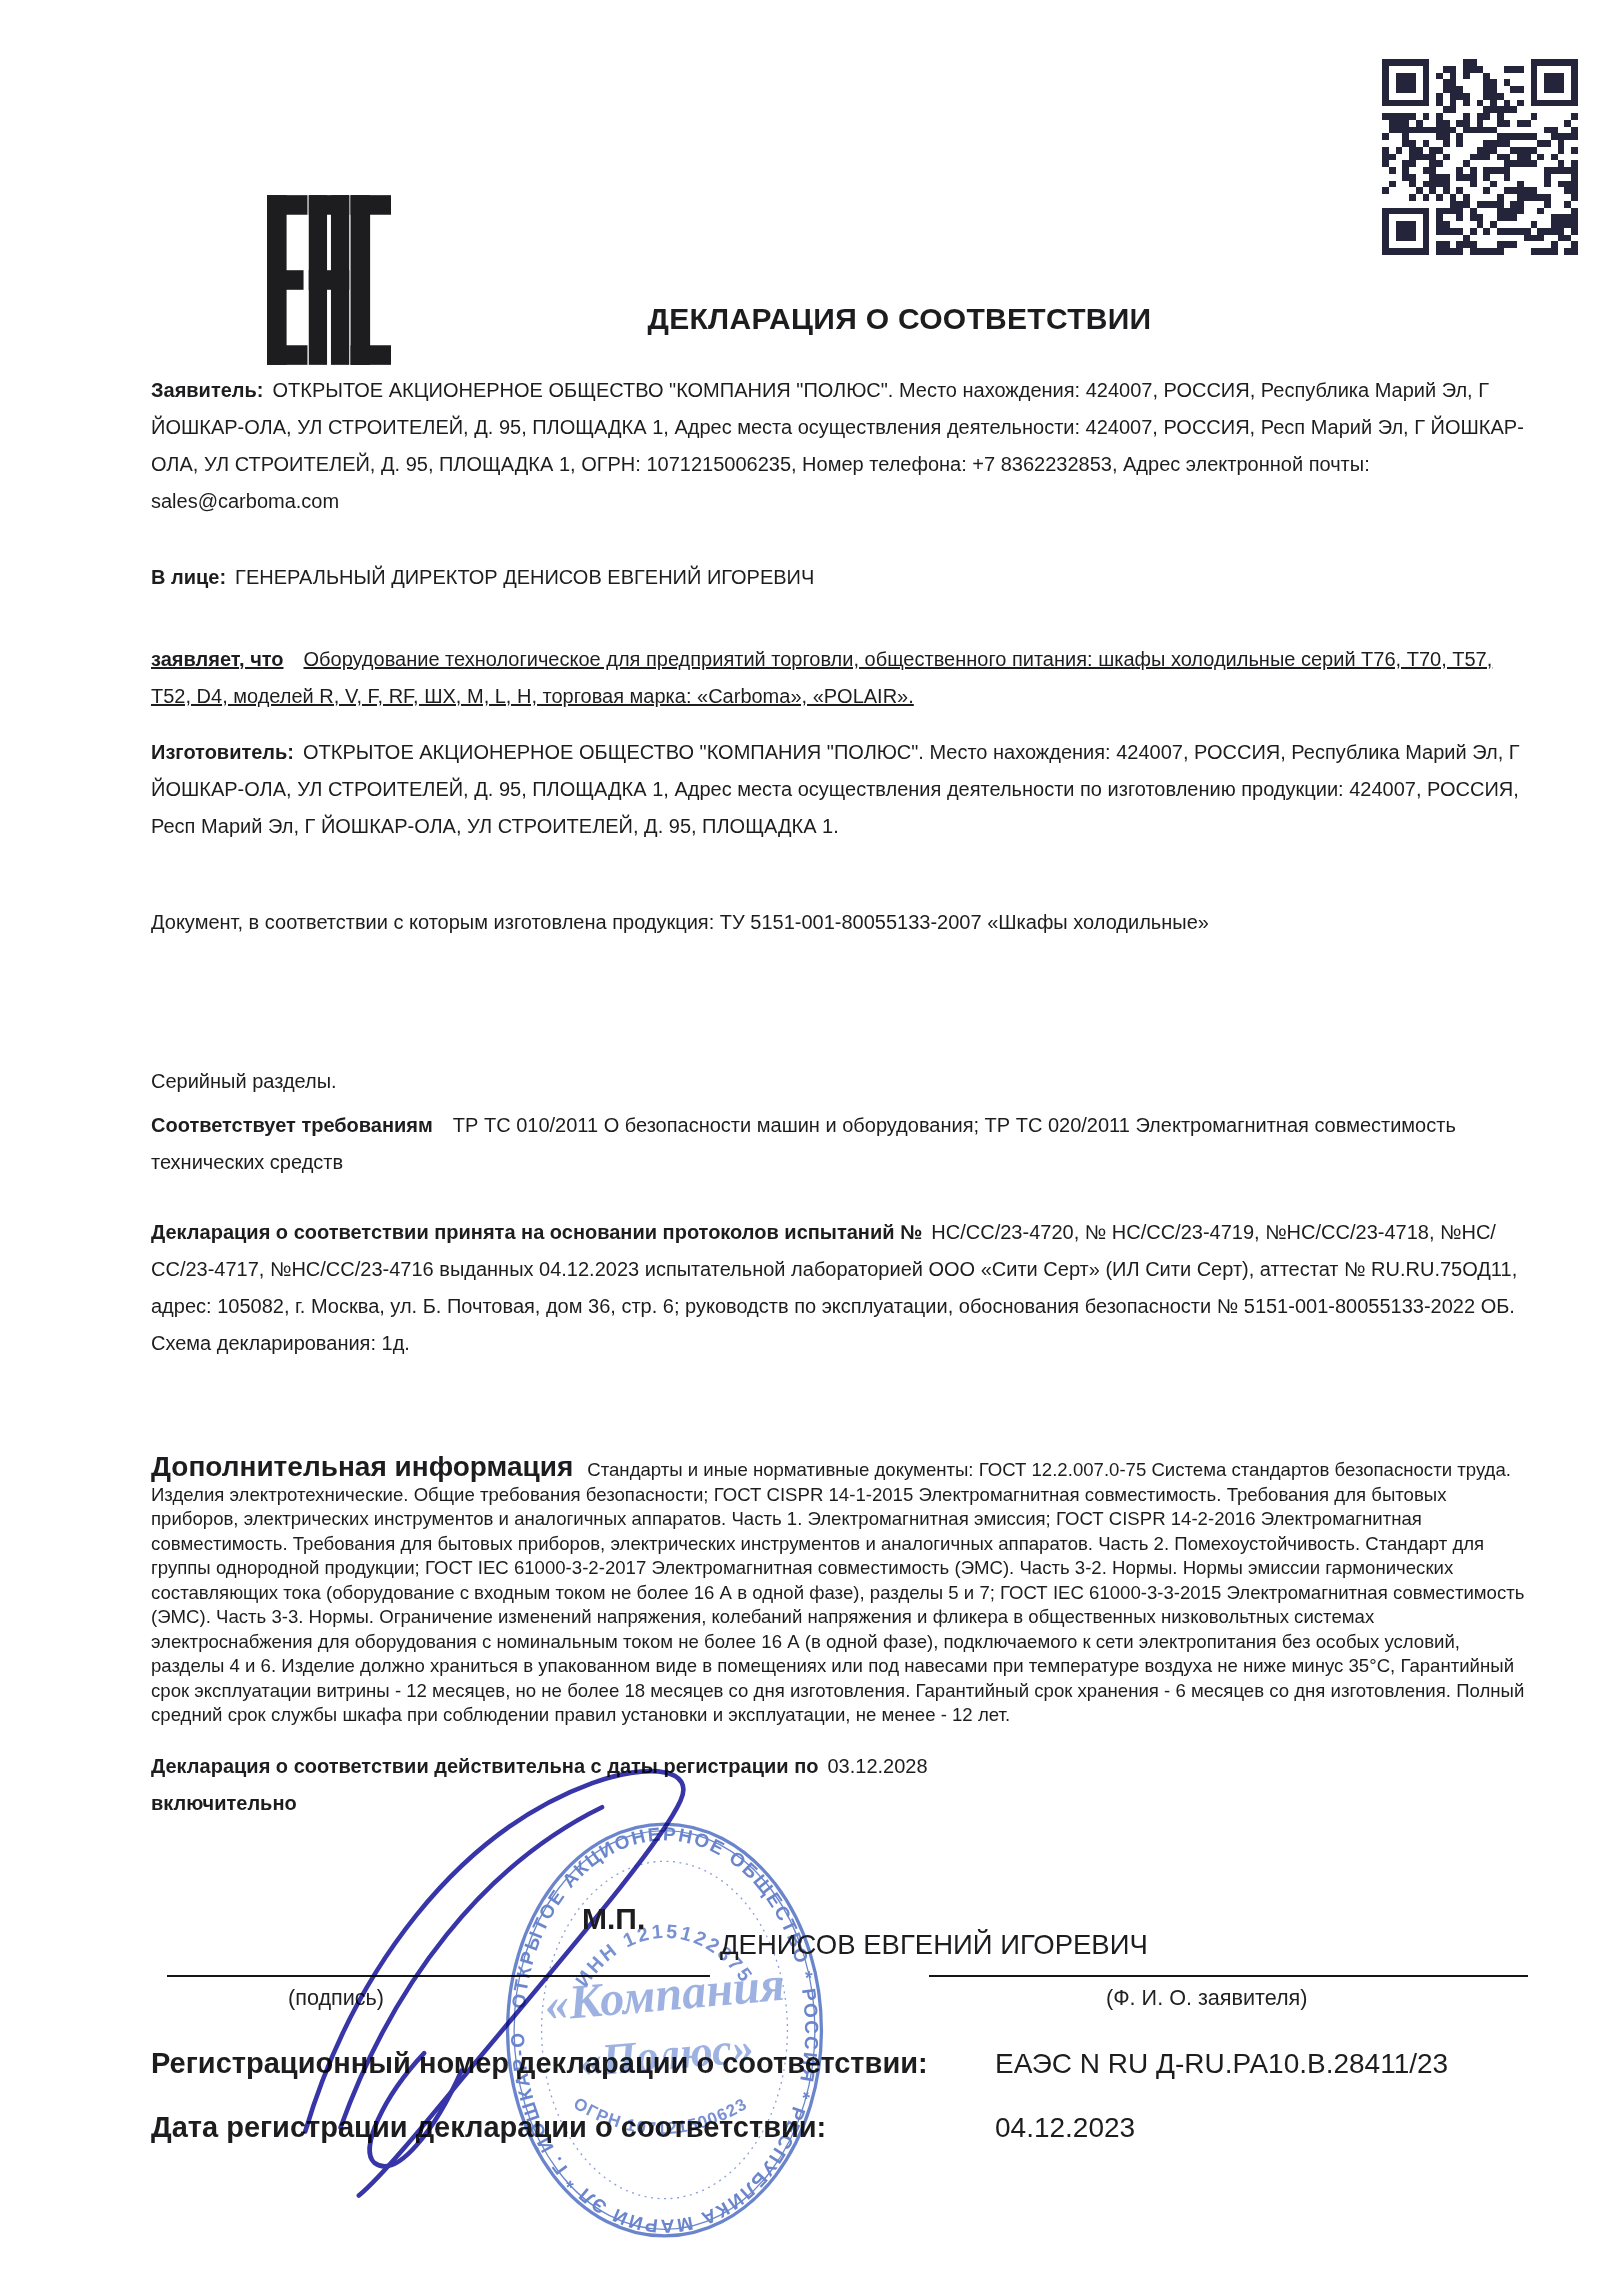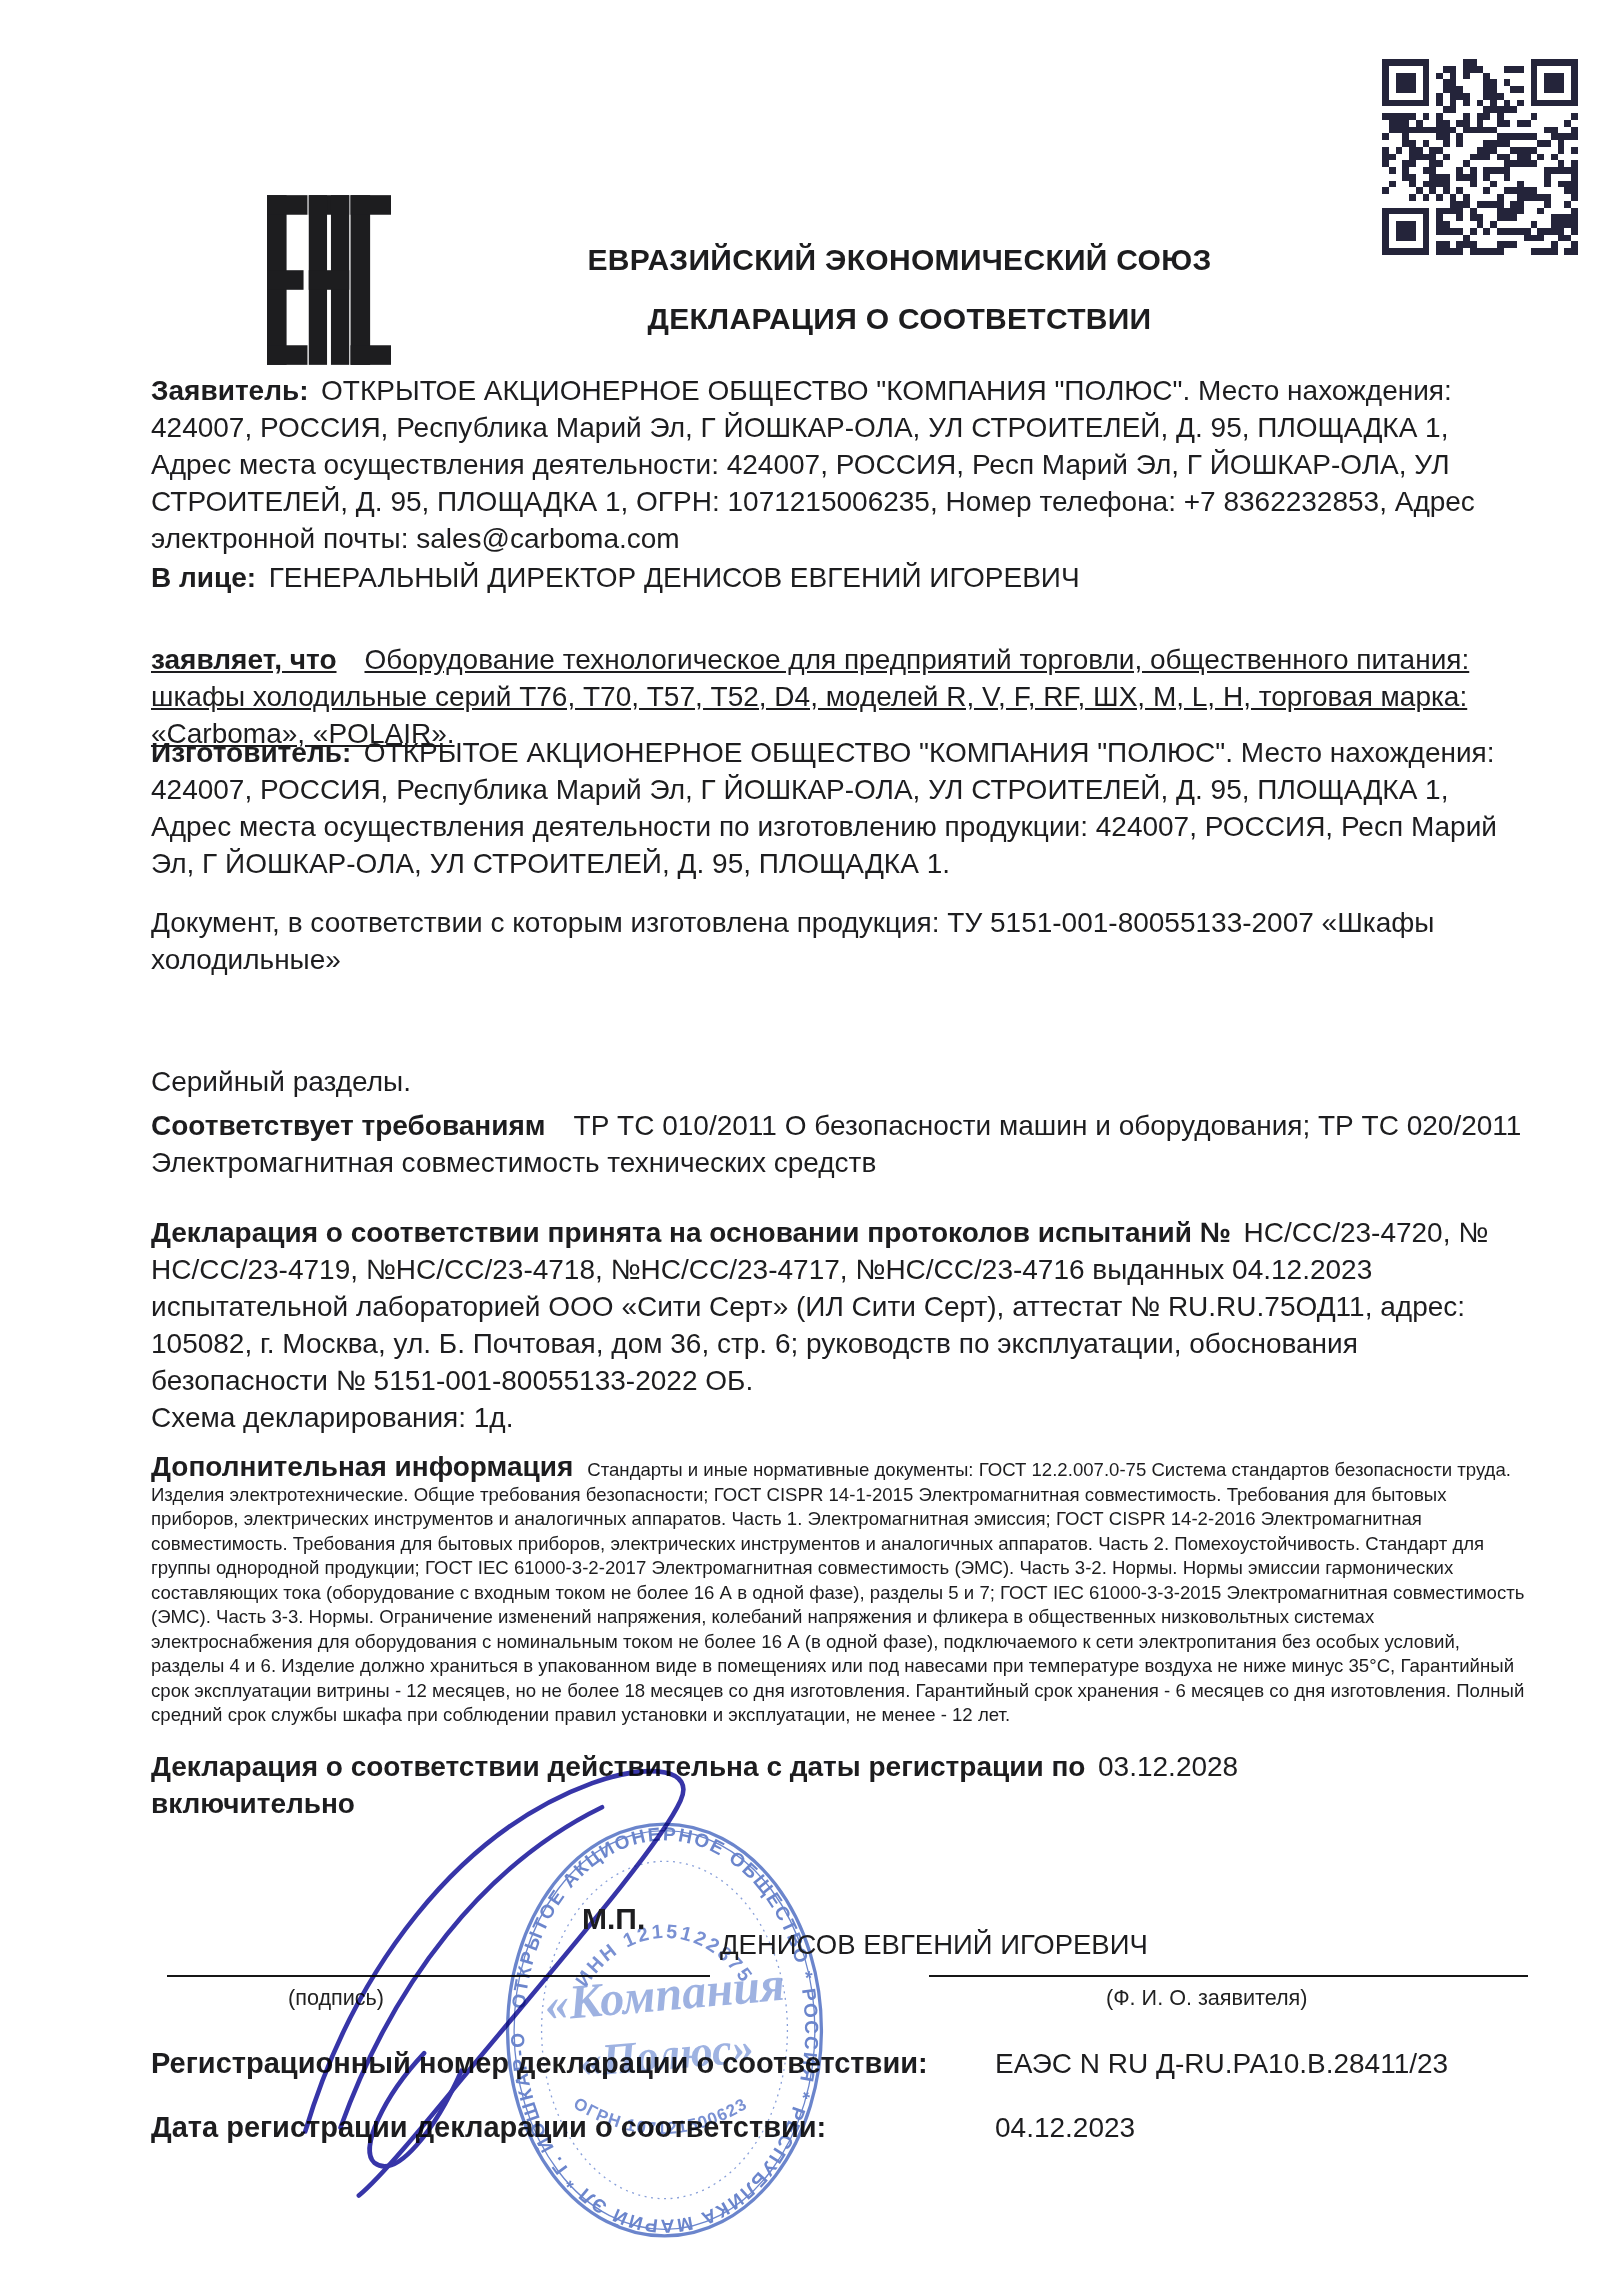--- a/index.html
+++ b/index.html
@@ -1,20 +1,20 @@
 <!DOCTYPE html>
 <html style="font-size:10.5px"><head>
 <meta charset="utf-8">
 <style>
   html,body{margin:0;padding:0;background:#888;}
   #page{position:relative;width:1623px;height:2295px;background:#ffffff;
         font-family:"Liberation Sans",sans-serif;color:#1d1d1f;overflow:hidden;}
   .abs{position:absolute;}
   p{margin:0;}
-  .body-text{font-size:28px;line-height:37px;}
+  .body-text{font-size:20px;line-height:37px;}
   .body-text b{margin-right:.45em;}
   .lead-gap{margin-right:1.0em !important;}
   .titles{left:268px;right:92px;text-align:center;font-weight:bold;font-size:30px;letter-spacing:0.3px;}
   .small-text{font-size:18.6px;line-height:24.5px;}
   .add-head{font-size:28px;font-weight:bold;margin-right:.5em;}
   .sig-line{border-top:2.6px solid #161616;height:0;}
   .caption{font-size:21.6px;color:#222;}
   .reg-label{font-size:29px;font-weight:bold;}
   .reg-value{font-size:28px;}
   .mp{font-size:30px;font-weight:bold;z-index:6;}
@@ -368,21 +368,20 @@
         <rect x="2" y="2" width="3" height="3" fill="#24243a"></rect>
         <rect x="22" y="0" width="7" height="7" fill="#24243a"></rect>
         <rect x="23" y="1" width="5" height="5" fill="#fff"></rect>
         <rect x="24" y="2" width="3" height="3" fill="#24243a"></rect>
         <rect x="0" y="22" width="7" height="7" fill="#24243a"></rect>
         <rect x="1" y="23" width="5" height="5" fill="#fff"></rect>
         <rect x="2" y="24" width="3" height="3" fill="#24243a"></rect>
       </svg>
   </div>
 
-  <div class="abs titles" style="top:243px;">ЕВРАЗИЙСКИЙ ЭКОНОМИЧЕСКИЙ СОЮЗ</div>
   <div class="abs titles" style="top:302px;">ДЕКЛАРАЦИЯ О СООТВЕТСТВИИ</div>
 
   <p class="abs body-text" style="left:151px;top:372px;width:1377px;"><b>Заявитель:</b><span>ОТКРЫТОЕ АКЦИОНЕРНОЕ ОБЩЕСТВО "КОМПАНИЯ "ПОЛЮС". Место нахождения: 424007, РОССИЯ, Республика Марий Эл, Г ЙОШКАР-ОЛА, УЛ СТРОИТЕЛЕЙ, Д. 95, ПЛОЩАДКА 1, Адрес места осуществления деятельности: 424007, РОССИЯ, Респ Марий Эл, Г ЙОШКАР-ОЛА, УЛ СТРОИТЕЛЕЙ, Д. 95, ПЛОЩАДКА 1, ОГРН: 1071215006235, Номер телефона: +7 8362232853, Адрес электронной почты: sales@carboma.com</span></p>
 
   <p class="abs body-text" style="left:151px;top:559px;width:1377px;"><b>В лице:</b><span>ГЕНЕРАЛЬНЫЙ ДИРЕКТОР ДЕНИСОВ ЕВГЕНИЙ ИГОРЕВИЧ</span></p>
 
   <p class="abs body-text" style="left:151px;top:641px;width:1377px;text-decoration:underline;"><b class="lead-gap">заявляет, что</b><span>Оборудование технологическое для предприятий торговли, общественного питания: шкафы холодильные серий Т76, Т70, Т57, Т52, D4, моделей R, V, F, RF, ШХ, M, L, H, торговая марка: «Carboma», «POLAIR».</span></p>
 
   <p class="abs body-text" style="left:151px;top:734px;width:1377px;"><b>Изготовитель:</b><span>ОТКРЫТОЕ АКЦИОНЕРНОЕ ОБЩЕСТВО "КОМПАНИЯ "ПОЛЮС". Место нахождения: 424007, РОССИЯ, Республика Марий Эл, Г ЙОШКАР-ОЛА, УЛ СТРОИТЕЛЕЙ, Д. 95, ПЛОЩАДКА 1, Адрес места осуществления деятельности по изготовлению продукции: 424007, РОССИЯ, Респ Марий Эл, Г ЙОШКАР-ОЛА, УЛ СТРОИТЕЛЕЙ, Д. 95, ПЛОЩАДКА 1.</span></p>
 

